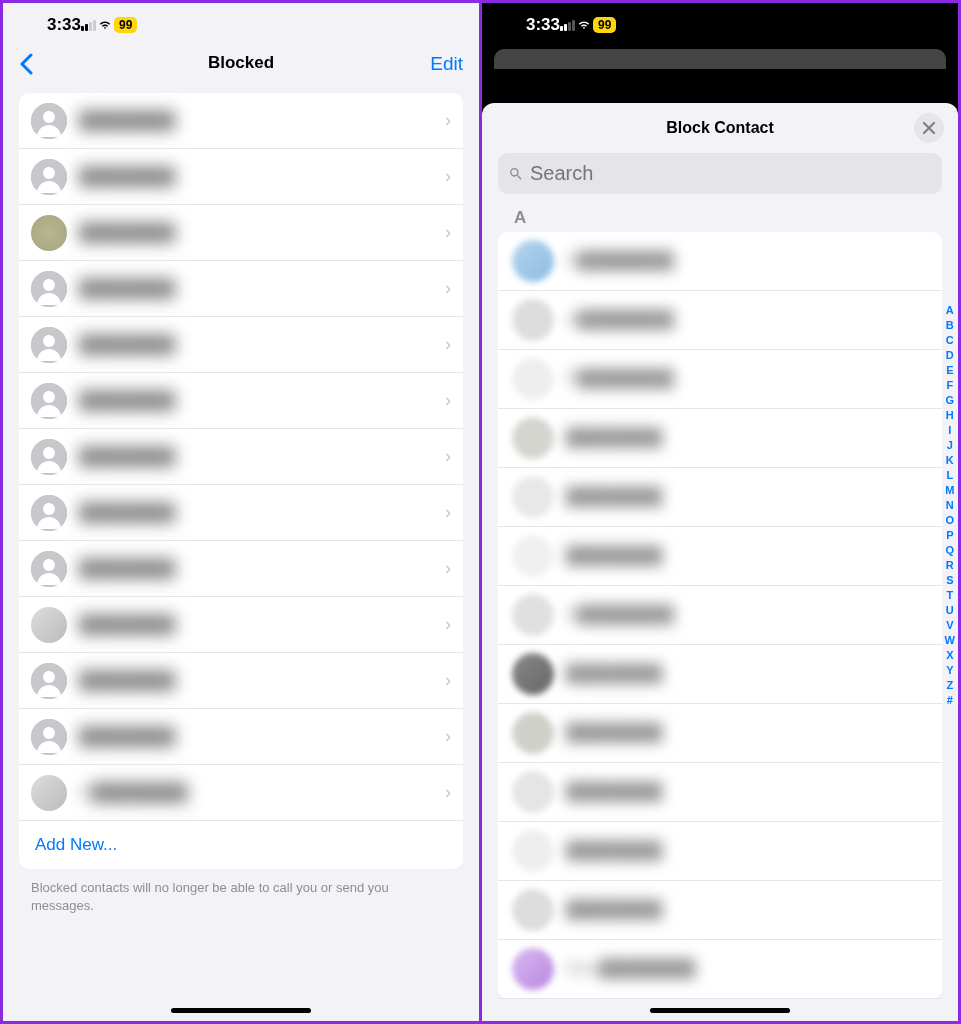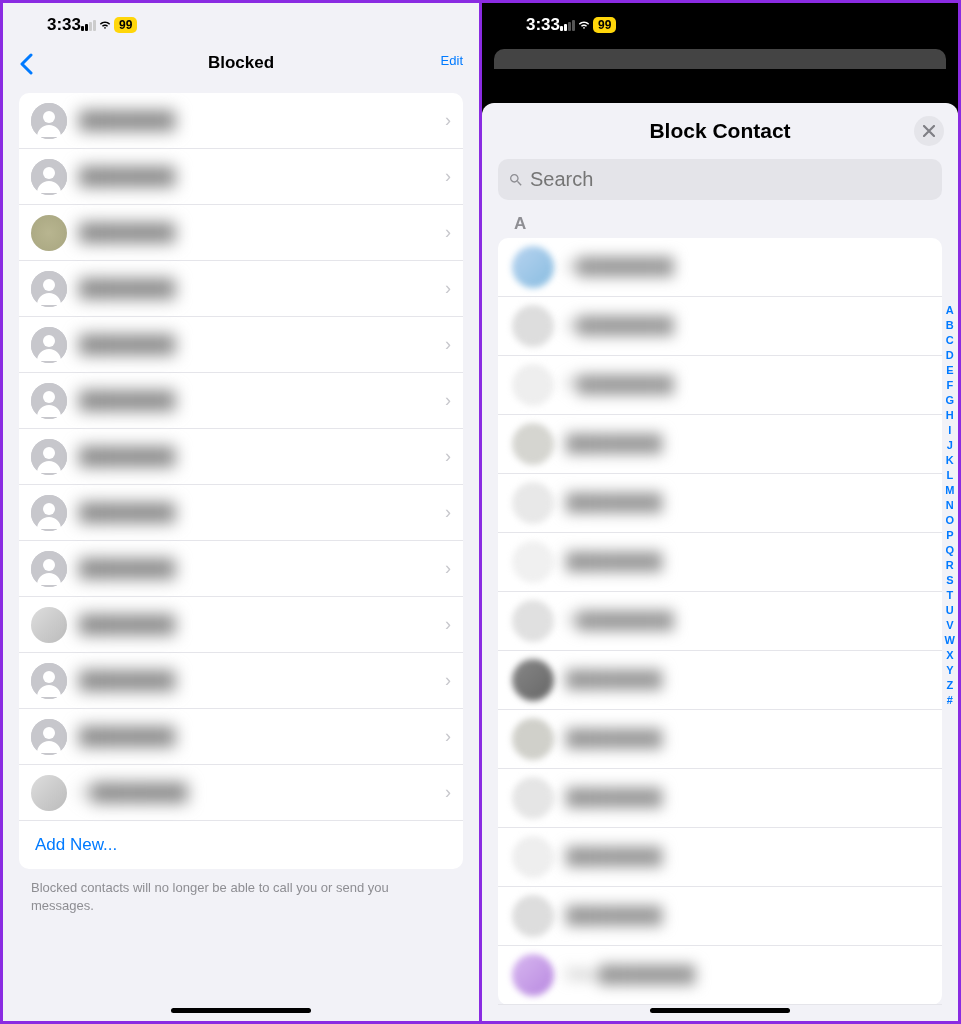--- a/index.html
+++ b/index.html
@@ -14,21 +14,21 @@
 .signal span:nth-child(1){height:5px;background:#000}
 .signal span:nth-child(2){height:7px;background:#000}
 .signal span:nth-child(3){height:9px}
 .signal span:nth-child(4){height:11px}
 .wifi { width: 18px; height: 14px; }
 .battery { background: #ffd60a; color: #000; font-size: 12px; font-weight: 700; padding: 2px 5px; border-radius: 5px; line-height: 1; }
 
 .nav-bar { display: flex; align-items: flex-start; justify-content: space-between; padding: 10px 16px 12px; }
 .nav-back { color: #007aff; font-size: 24px; font-weight: 400; cursor: pointer; }
 .nav-title { font-size: 17px; font-weight: 600; position: absolute; left: 50%; transform: translateX(-50%); }
-.nav-edit { color: #007aff; font-size: 13px; cursor: pointer; }
+.nav-edit { color: #007aff; font-size: 19px; cursor: pointer; }
 
 .list { background: #fff; margin: 0 16px; border-radius: 10px; overflow: hidden; }
 .row { display: flex; align-items: center; padding: 6px 12px; border-bottom: 0.5px solid #e5e5ea; min-height: 56px; cursor: pointer; position: relative; }
 .row:last-child { border-bottom: none; }
 .avatar { width: 36px; height: 36px; border-radius: 50%; background: #c7c7cc; margin-right: 12px; flex-shrink: 0; display: flex; align-items: center; justify-content: center; }
 .avatar svg { width: 36px; height: 36px; }
 .avatar.photo1 { background: radial-gradient(circle, #b8b590, #a8a680); }
 .avatar.photo2 { background: linear-gradient(135deg, #ddd, #bbb); }
 .row-label { flex: 1; font-size: 17px; filter: blur(8px); color: #888; }
 .chevron { color: #c7c7cc; font-size: 18px; font-weight: 300; margin-left: 8px; }
@@ -38,21 +38,21 @@
 
 .modal-backdrop { background: #f2f2f7; border-radius: 12px 12px 0 0; margin-top: 60px; flex: 1; display: flex; flex-direction: column; overflow: hidden; position: relative; }
 .modal-peek { position: absolute; top: 46px; left: 12px; right: 12px; height: 20px; background: #444; border-radius: 10px 10px 0 0; }
 .status-bar.dark { color: #fff; background: #000; }
 .status-bar.dark .signal span:nth-child(1){background:#fff}
 .status-bar.dark .signal span:nth-child(2){background:#fff}
 .status-bar.dark .signal span:nth-child(3){background:#555}
 .status-bar.dark .signal span:nth-child(4){background:#555}
 
 .modal-header { display: flex; align-items: center; justify-content: center; padding: 16px; position: relative; }
-.modal-title { font-size: 21px; font-weight: 600; }
+.modal-title { font-size: 16px; font-weight: 600; }
 .modal-close { position: absolute; right: 14px; width: 30px; height: 30px; border-radius: 50%; background: #e5e5ea; color: #7f7f85; display: flex; align-items: center; justify-content: center; font-size: 15px; font-weight: 700; cursor: pointer; }
 .search-wrap { padding: 0 16px 10px; }
 .search { background: #e4e4e9; border-radius: 10px; padding: 9px 10px; display: flex; align-items: center; gap: 6px; }
 .search svg { width: 16px; height: 16px; fill: #8e8e93; }
 .search input { border: none; background: transparent; font-size: 20px; color: #8e8e93; outline: none; flex: 1; }
 
 .section-header { padding: 4px 32px; color: #8e8e93; font-size: 17px; font-weight: 600; }
 .contact-list { background: #fff; margin: 0 16px 0 16px; border-radius: 10px; }
 .crow { display: flex; align-items: center; padding: 8px 14px; border-bottom: 0.5px solid #e5e5ea; min-height: 56px; cursor: pointer; }
 .cavatar { width: 42px; height: 42px; border-radius: 50%; margin-right: 12px; flex-shrink: 0; filter: blur(3px); }

